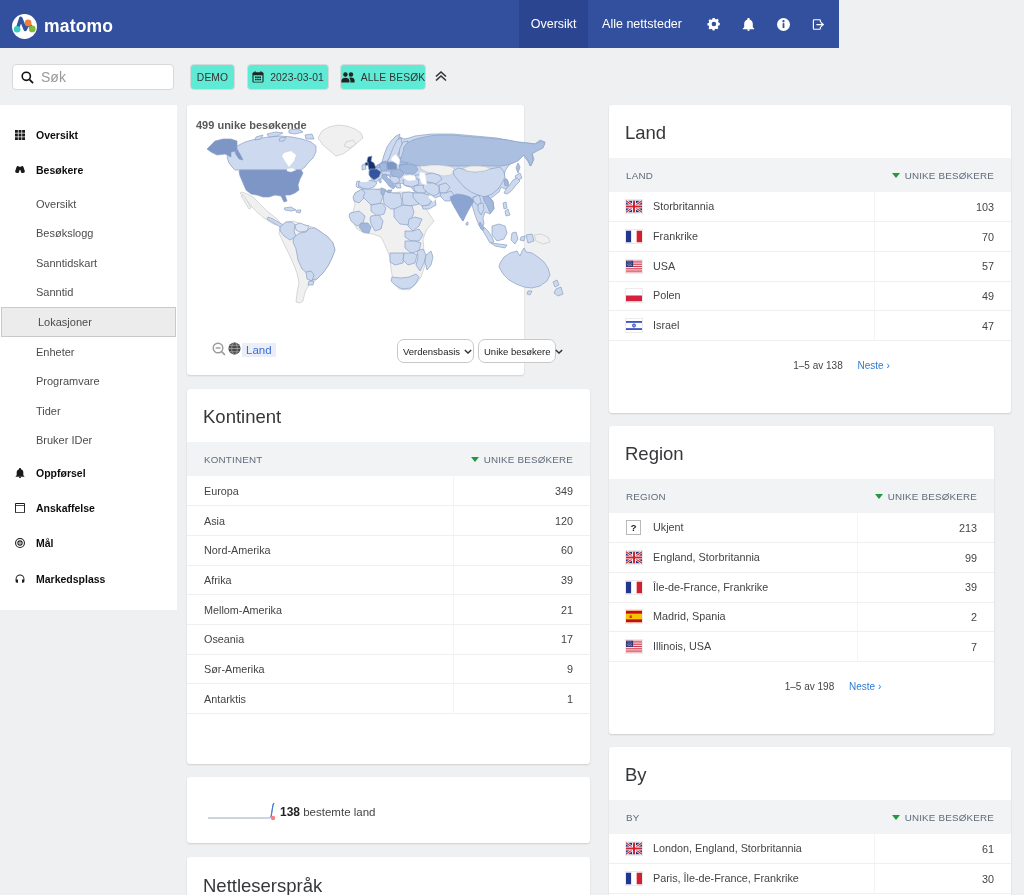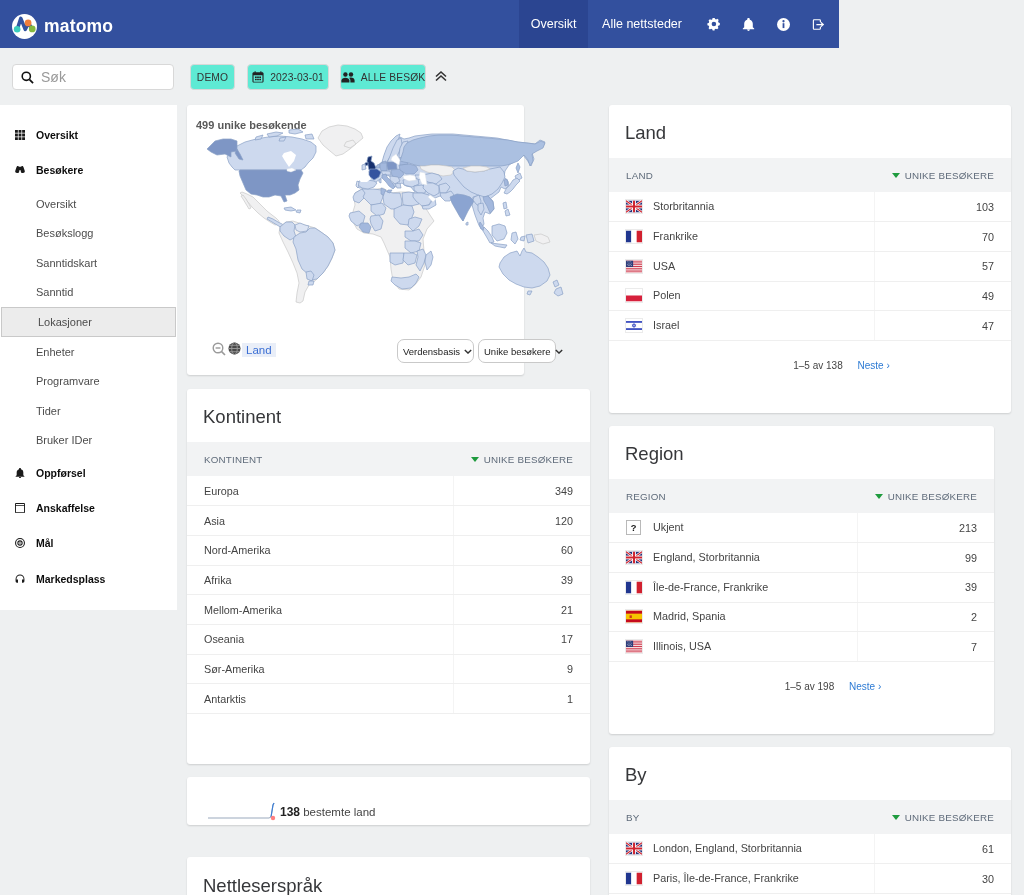--- a/index.html
+++ b/index.html
@@ -49,21 +49,21 @@
 .tbl tbody td.num { text-align:right; border-left:1px solid #f4f4f4; width:86px; }
 .tri { display:inline-block; width:0; height:0; border-left:4px solid transparent; border-right:4px solid transparent; border-top:5px solid #1f9b3e; margin-right:5px; vertical-align:1px; }
 svg.flag { display:inline-block; width:16px; height:13px; vertical-align:-3px; margin-right:11px; box-shadow:0 0 0 1px rgba(0,0,0,.08); }
 svg.unkf { width:15px; height:15px; vertical-align:-4px; margin-right:12px; box-shadow:none; }
 .pager { text-align:center; font-size:10px; color:#444; margin-top:19px; padding-left:63px; }
 .pager .next { color:#2e7bd4; margin-left:12px; }
 
 
 #card-map   { left:187px; top:105px; width:337px; height:270px; }
 #card-cont  { left:187px; top:389px; width:403px; height:375px; }
-#card-spark { left:187px; top:777px; width:403px; height:48px; }
+#card-spark { left:187px; top:777px; width:403px; height:66px; }
 #card-lang  { left:187px; top:857px; width:403px; height:60px; }
 #card-land  { left:609px; top:105px; width:402px; height:308px; }
 #card-reg   { left:609px; top:426px; width:385px; height:308px; }
 #card-by    { left:609px; top:747px; width:402px; height:160px; }
 
 .card h2 { padding:17px 16px 0 16px; height:53px; }
 #card-map .mtitle { font-size:11px; font-weight:700; color:#595959; padding:14px 0 0 9px; }
 .mapfoot { position:absolute; left:0; bottom:10px; width:100%; height:26px; }
 .mapfoot .zoomout { position:absolute; left:25px; top:3px; }
 .mapfoot .globe { position:absolute; left:41px; top:3px; }

